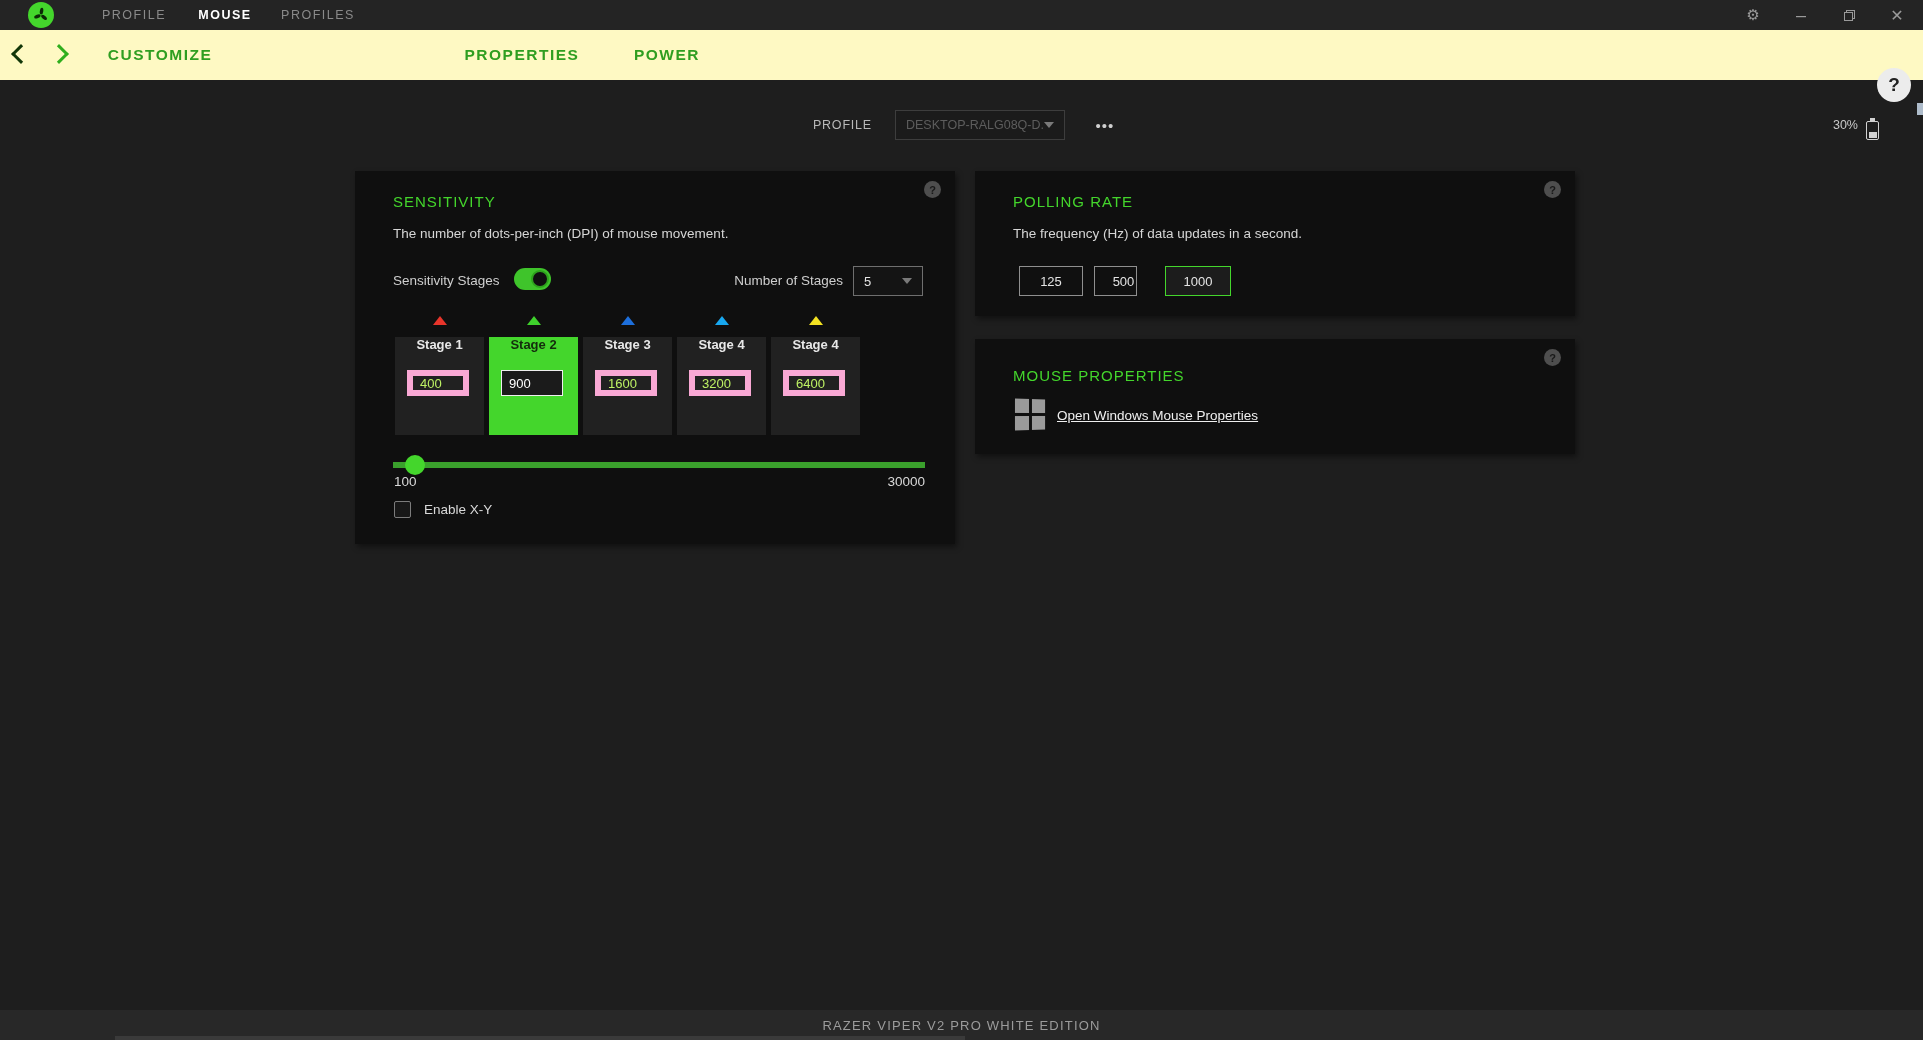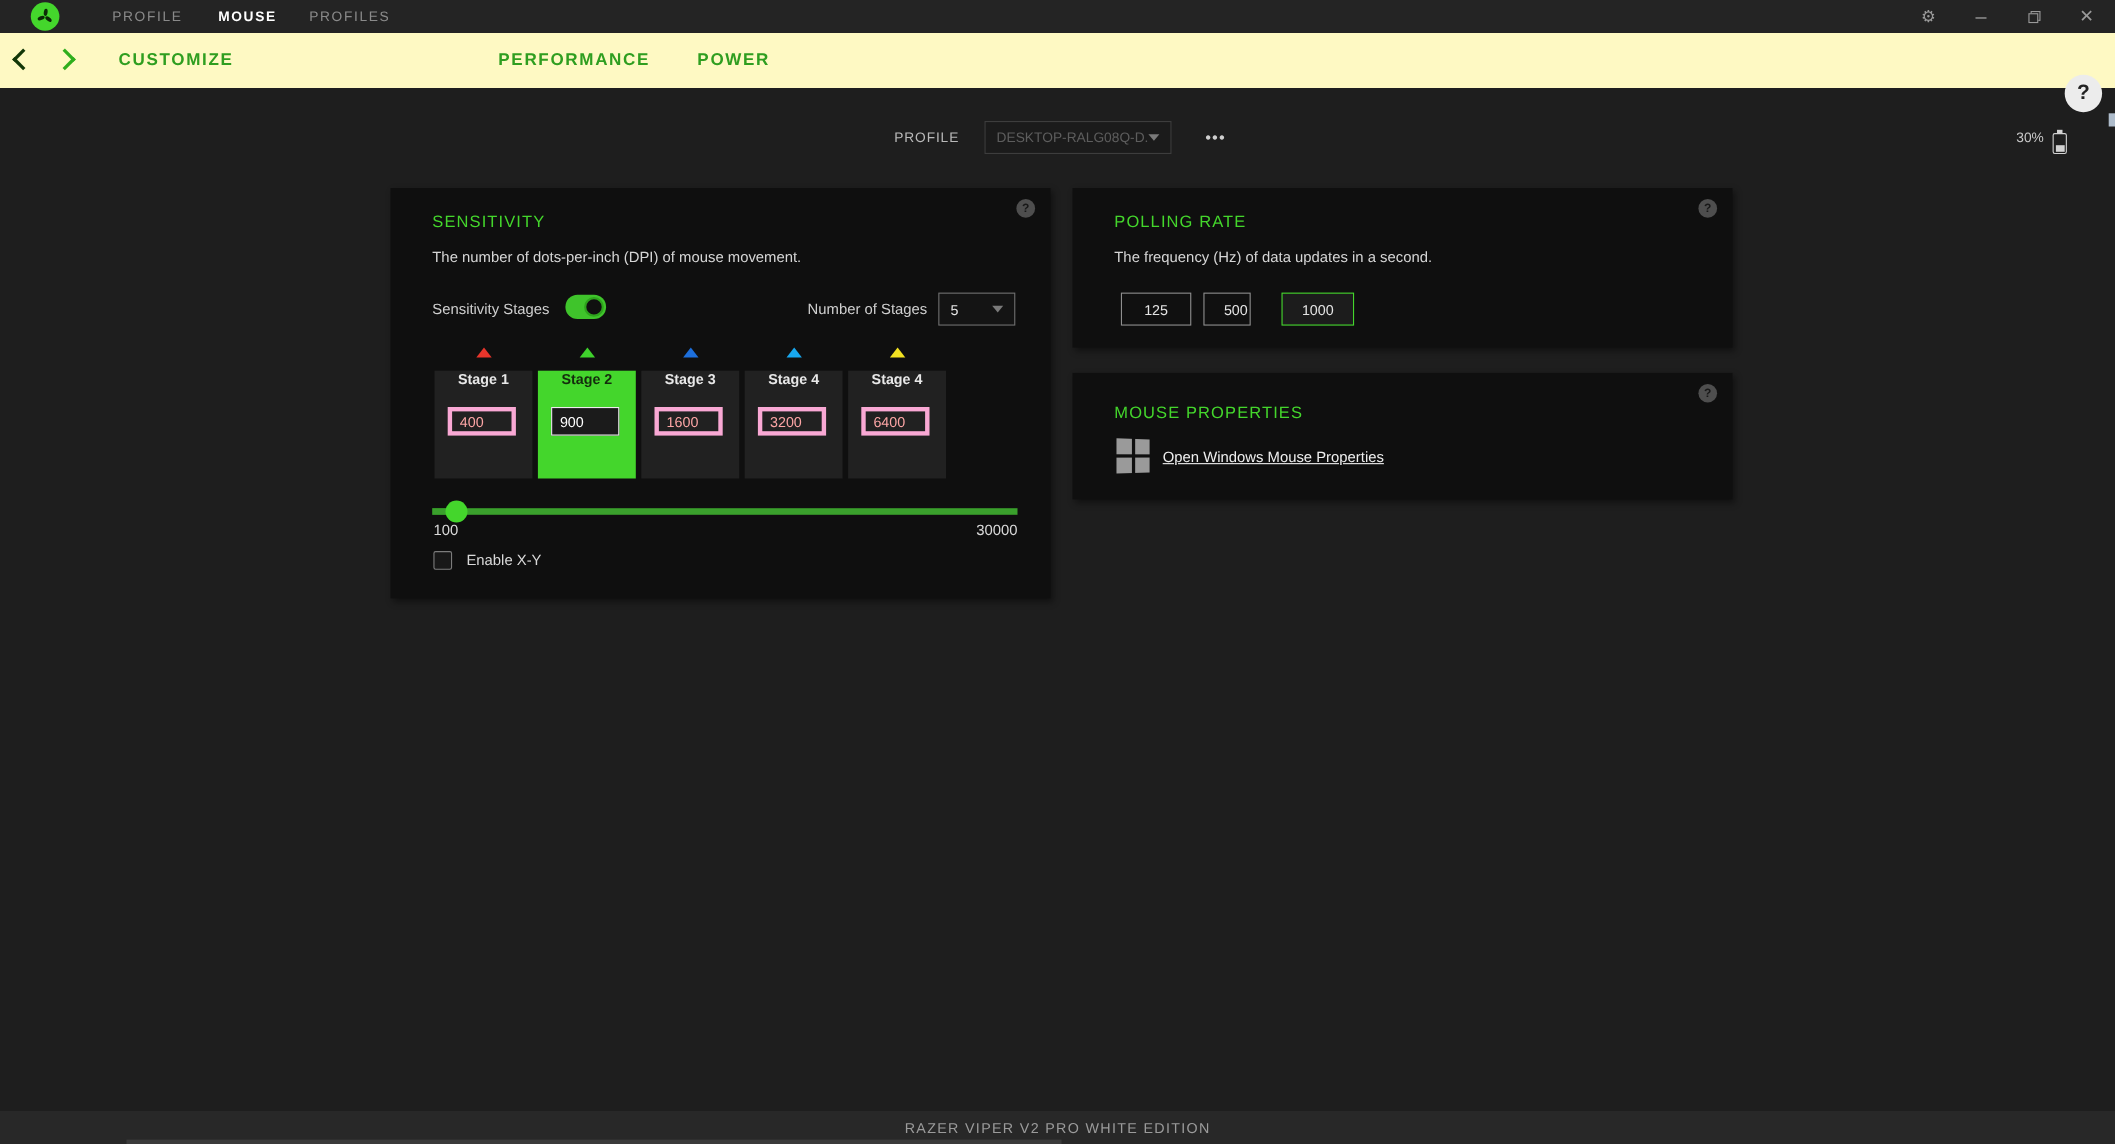--- a/index.html
+++ b/index.html
@@ -72,21 +72,21 @@
     background:#141414; color:#e5e5e5; font-size:13px; display:flex; align-items:center; padding:0 10px; }
   .count-select .txt { flex:1; }
 
   .stages-row { position:absolute; left:40px; top:145px; display:flex; gap:5px; }
   .stage-col { width:89px; position:relative; }
   .stage-marker { width:0; height:0; margin:0 auto 3px auto;
     border-left:7px solid transparent; border-right:7px solid transparent; border-bottom:9px solid #888; }
   .stage-card { width:89px; height:98px; background:#212121; }
   .stage-card .stitle { text-align:center; margin-top:12px; font-size:13px; font-weight:bold; color:#e8e8e8; }
   .stage-card input { display:block; margin:18px 0 0 12px; width:62px; height:26px; background:transparent;
-    border:4px solid #f9a8d4; color:#fca5a5; font-size:13px; padding:0 7px;
+    border:6px solid #f9a8d4; color:#bef264; font-size:13px; padding:0 7px;
     font-family:"Liberation Sans", sans-serif; outline:none; }
   .stage-card.selected { background:#44d62c; }
   .stage-card.selected .stitle { color:#142c0d; }
   .stage-card.selected input { background:#1b1b1b; border:1px solid #eeeeee; color:#ffffff; }
 
   .slider { position:absolute; left:38px; top:283px; width:532px; height:22px; }
   .slider .track { position:absolute; left:0; right:0; top:8px; height:6px; background:#3aa02c; }
   .slider .track-pre { position:absolute; left:0; top:8px; width:24px; height:6px; background:#1d6b15; }
   .slider .knob { position:absolute; left:12px; top:1px; width:20px; height:20px; border-radius:50%; background:#44d62c; }
   .slider-min { position:absolute; left:39px; top:303px; color:#d9d9d9; font-size:13.5px; }
@@ -142,21 +142,21 @@
           <span class="r2"></span>
         </span>
     </div>
     <div class="winbtn" style="left:1878px;font-size:16px;">✕</div>
   </div>
 
   <div class="subnav">
     <span class="chev back"></span>
     <span class="chev fwd"></span>
     <div class="sub-tab" style="left:95px;width:130px;">CUSTOMIZE</div>
-    <div class="sub-tab" style="left:450px;width:144px;">PERFORMANCE</div>
+    <div class="sub-tab" style="left:450px;width:144px;">PROPERTIES</div>
     <div class="sub-tab" style="left:612px;width:110px;">POWER</div>
     <div class="help-circle">?</div>
   </div>
 
   <div class="profile-label">PROFILE</div>
   <div class="profile-select">
     <span class="txt">DESKTOP-RALG08Q-D...</span>
     <span class="caret-down"></span>
   </div>
   <div class="ellipsis-btn">•••</div>

